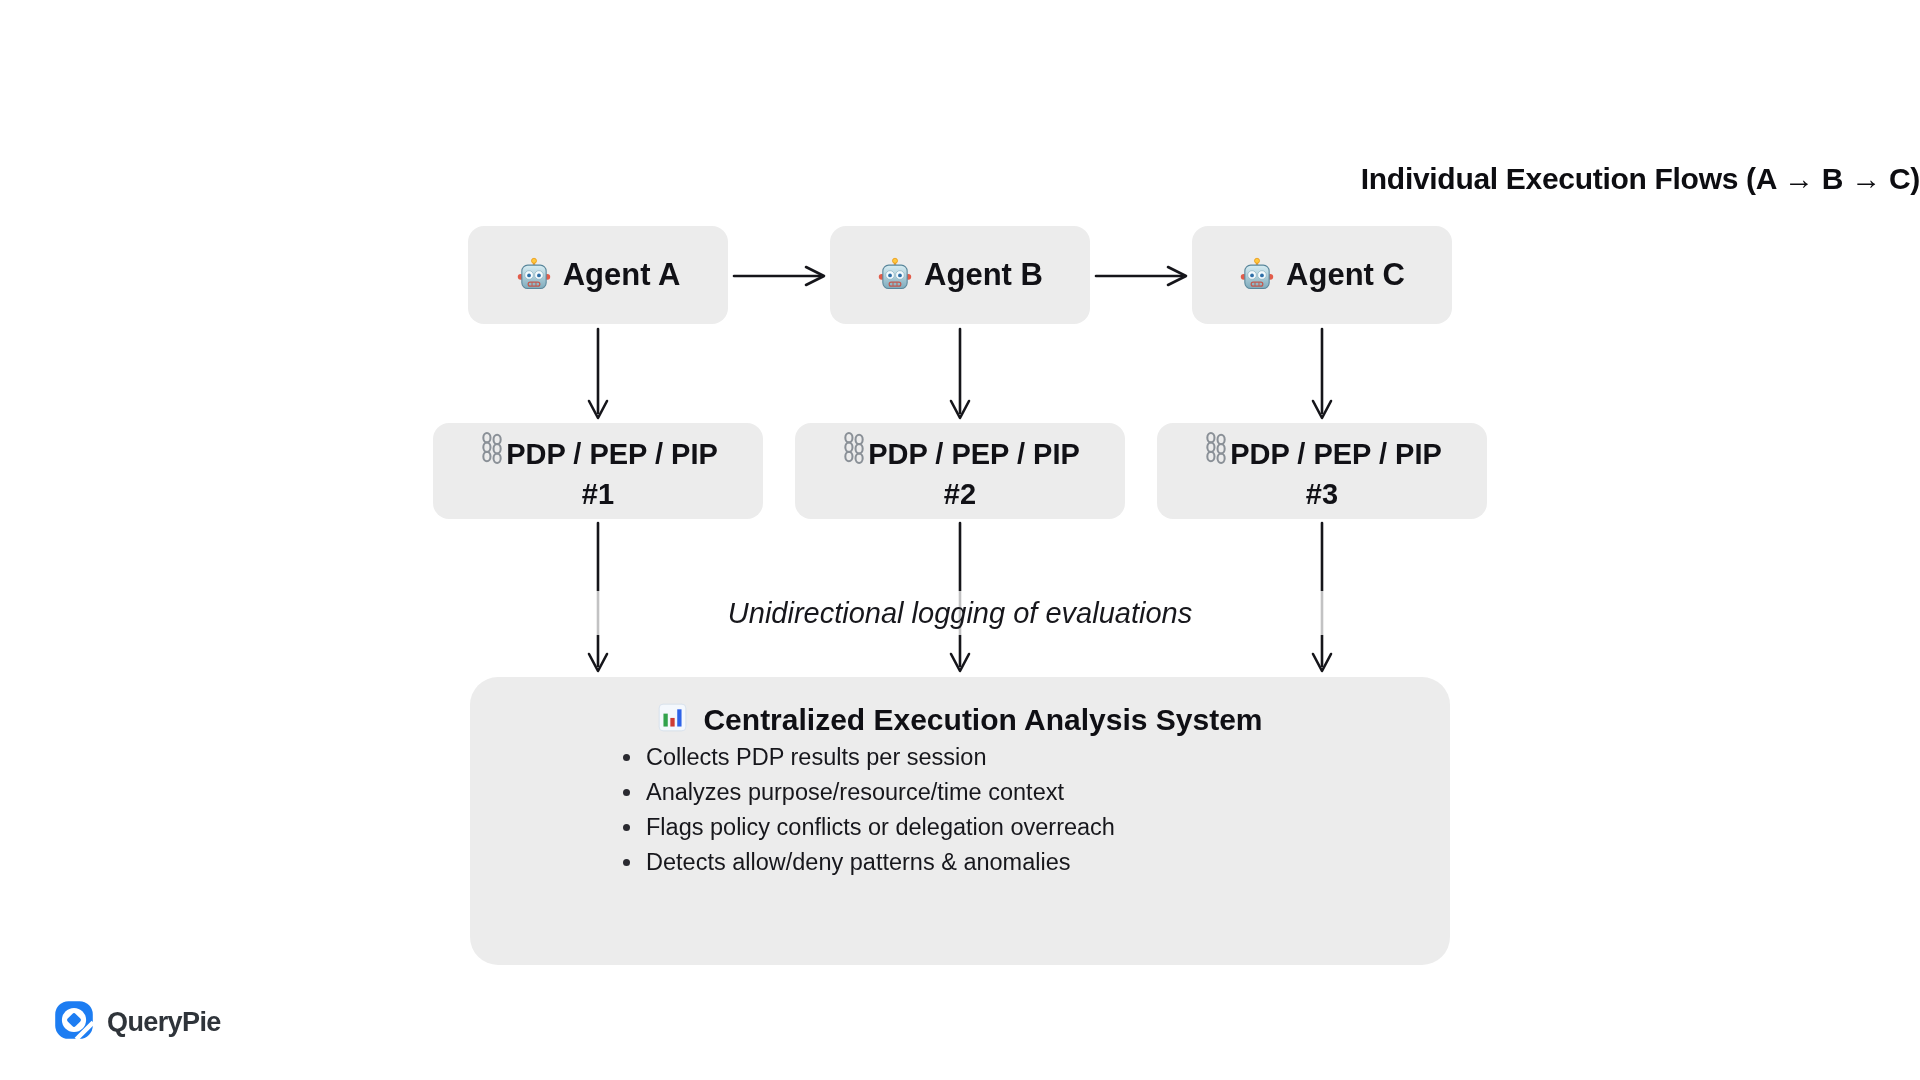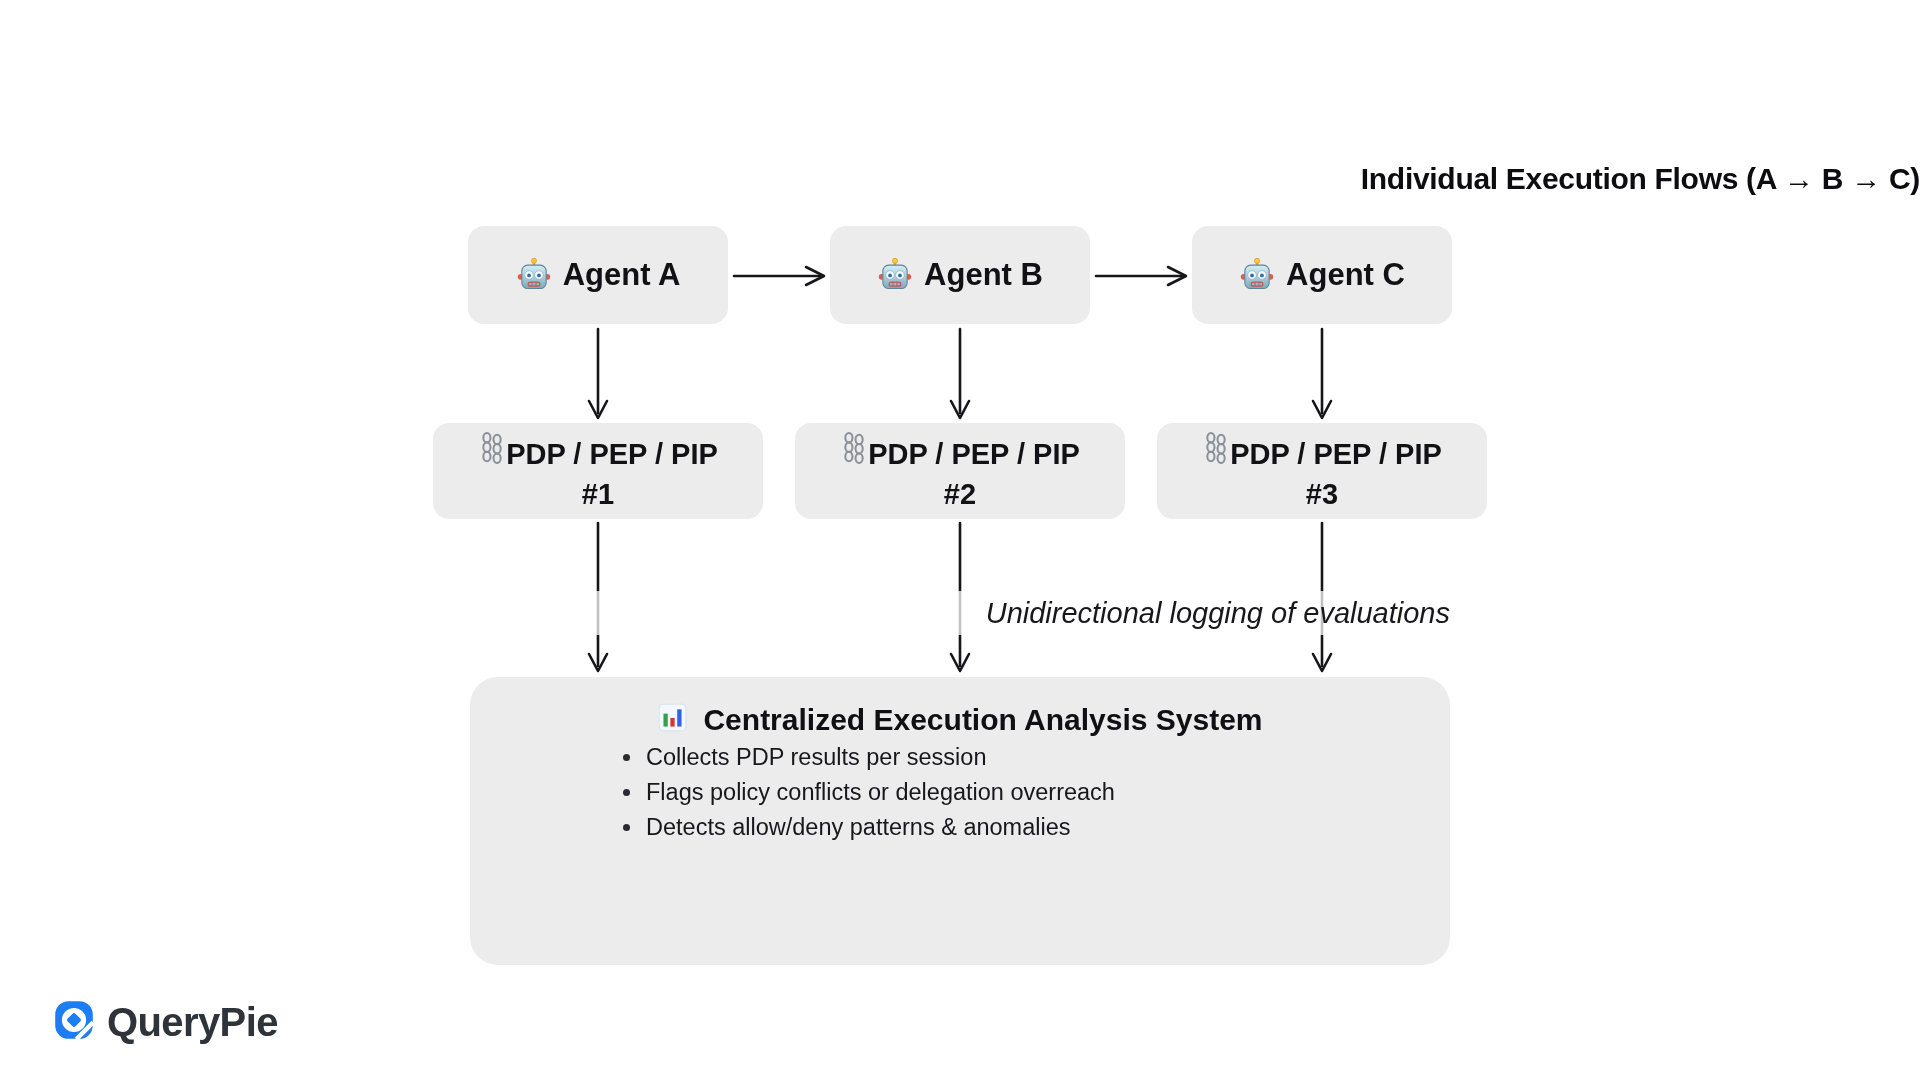--- a/index.html
+++ b/index.html
@@ -54,21 +54,21 @@
   .pdp-line1 .label, .pdp-line2 { font-size: 29px; font-weight: 700; color: #111116; }
 
   .note-band {
     position: absolute;
     left: 470px; top: 591px;
     width: 980px; height: 44px;
     background: rgba(255,255,255,0.74);
     z-index: 2;
     display: flex;
     align-items: center;
-    justify-content: flex-end;
+    justify-content: center;
   }
   .note-text {
     font-size: 29px;
     font-style: italic;
     color: #17171c;
     z-index: 3;
   }
 
   .analysis-box {
     position: absolute;
@@ -108,21 +108,21 @@
 
   .brand {
     position: absolute;
     left: 52px; top: 998px;
     display: flex;
     align-items: center;
     gap: 11px;
     z-index: 2;
   }
   .brand-name {
-    font-size: 40px;
+    font-size: 27px;
     font-weight: 700;
     letter-spacing: -0.6px;
     color: #2f343a;
   }
 </style>
 </head>
 <body>
 
 <div class="canvas">
 
@@ -302,20 +302,24 @@
       </span>
       <span class="label">Centralized Execution Analysis System</span>
     </div>
     <ul class="analysis-bullets">
       <li>
           <span class="bullet-dot"></span>
           <span>Collects PDP results per session</span>
         </li>
       <li>
           <span class="bullet-dot"></span>
+          <span>Analyzes purpose/resource/time context</span>
+        </li>
+      <li>
+          <span class="bullet-dot"></span>
           <span>Flags policy conflicts or delegation overreach</span>
         </li>
       <li>
           <span class="bullet-dot"></span>
           <span>Detects allow/deny patterns &amp; anomalies</span>
         </li>
     </ul>
   </div>
 
   <div class="brand">

